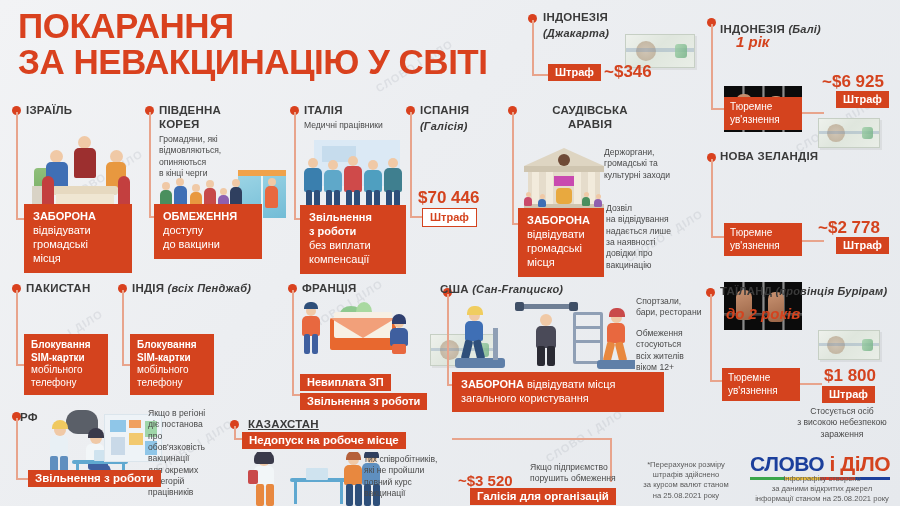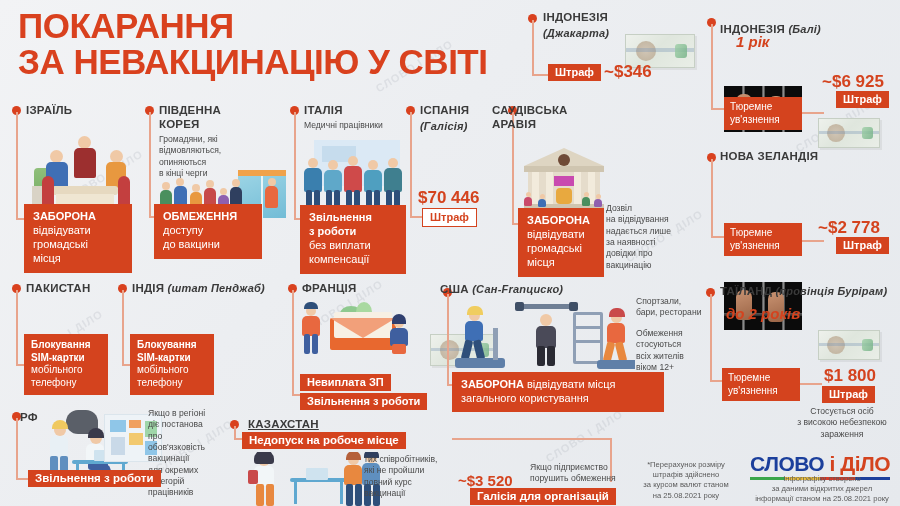--- a/index.html
+++ b/index.html
@@ -324,21 +324,21 @@
   </div>
   <div class="abs bill" style="left:430px; top:146px; width:66px; height:32px;">
     <div class="billstrip"></div>
   </div>
   <div class="abs money" style="left:418px; top:188px;">$70 446</div>
   <div class="abs tag outline" style="left:422px; top:208px;">Штраф</div>
 
   <div class="abs pin" style="left:508px; top:106px;"></div>
   <div class="abs vline" style="left:512px; top:112px; height:113px;"></div>
   <div class="abs hline" style="left:512px; top:223px; width:12px;"></div>
-  <div class="abs clabel two" style="left:492px; top:103px; width:100px;">
+  <div class="abs clabel two" style="left:540px; top:103px; width:100px;text-align:center;">
     <span style="white-space:pre-line">САУДІВСЬКА
 АРАВІЯ</span>
   </div>
   <div class="art" style="left:518px; top:140px; width:92px; height:72px;">
     <div class="abs" style="left:6px;top:8px;width:0;height:0;border-left:40px solid transparent;border-right:40px solid transparent;border-bottom:18px solid #ded5c2;"></div>
     <div class="abs" style="left:6px;top:26px;width:80px;height:6px;background:#cfc5b0;"></div>
     <div class="abs" style="left:10px;top:32px;width:72px;height:32px;background:#e5dccb;"></div>
     <div class="abs" style="left:14px;top:32px;width:7px;height:32px;background:#f2ebdc;"></div>
     <div class="abs" style="left:28px;top:32px;width:7px;height:32px;background:#f2ebdc;"></div>
     <div class="abs" style="left:56px;top:32px;width:7px;height:32px;background:#f2ebdc;"></div>
@@ -349,20 +349,23 @@
     <div class="abs" style="left:6px;top:64px;width:80px;height:6px;background:#cfc5b0;"></div>
     <div class="head" style="left:8px;top:52px;width:5px;height:5px;background:#f0c9a6;"></div>
     <div class="body" style="left:6px;top:57px;width:8px;height:9px;background:#c94a6a;"></div>
     <div class="head" style="left:22px;top:54px;width:5px;height:5px;background:#f0c9a6;"></div>
     <div class="body" style="left:20px;top:59px;width:8px;height:8px;background:#3f6fb5;"></div>
     <div class="head" style="left:66px;top:52px;width:5px;height:5px;background:#f0c9a6;"></div>
     <div class="body" style="left:64px;top:57px;width:8px;height:9px;background:#4a8f5e;"></div>
     <div class="head" style="left:78px;top:54px;width:5px;height:5px;background:#f0c9a6;"></div>
     <div class="body" style="left:76px;top:59px;width:8px;height:8px;background:#8f5fae;"></div>
   </div>
+  <div class="abs note" style="left:604px; top:147px; width:92px; white-space:pre-line;">Держоргани,
+громадські та
+культурні заходи</div>
   <div class="abs panel" style="left:518px; top:208px; width:86px;">
     <div class="hd">ЗАБОРОНА</div>
     <div style="white-space:pre-line">відвідувати
 громадські
 місця</div>
   </div>
   <div class="abs note" style="left:606px; top:203px; width:94px; white-space:pre-line;">Дозвіл
 на відвідування
 надається лише
 за наявності
@@ -379,21 +382,21 @@
 SIM-картки</div>
     <div style="white-space:pre-line">мобільного
 телефону</div>
   </div>
 
   <div class="abs pin" style="left:118px; top:284px;"></div>
   <div class="abs vline" style="left:122px; top:290px; height:76px;"></div>
   <div class="abs hline" style="left:122px; top:364px; width:12px;"></div>
   <div class="abs clabel" style="left:132px; top:282px;">
     <span>ІНДІЯ</span>
-    <span class="sub">(штат Пенджаб)</span>
+    <span class="sub">(всіх Пенджаб)</span>
   </div>
 
   <div class="abs panel" style="left:130px; top:334px; width:84px; font-size:10px; padding:5px 7px;">
     <div class="hd" style="white-space:pre-line">Блокування
 SIM-картки</div>
     <div style="white-space:pre-line">мобільного
 телефону</div>
   </div>
 
   <div class="abs pin" style="left:288px; top:284px;"></div>

